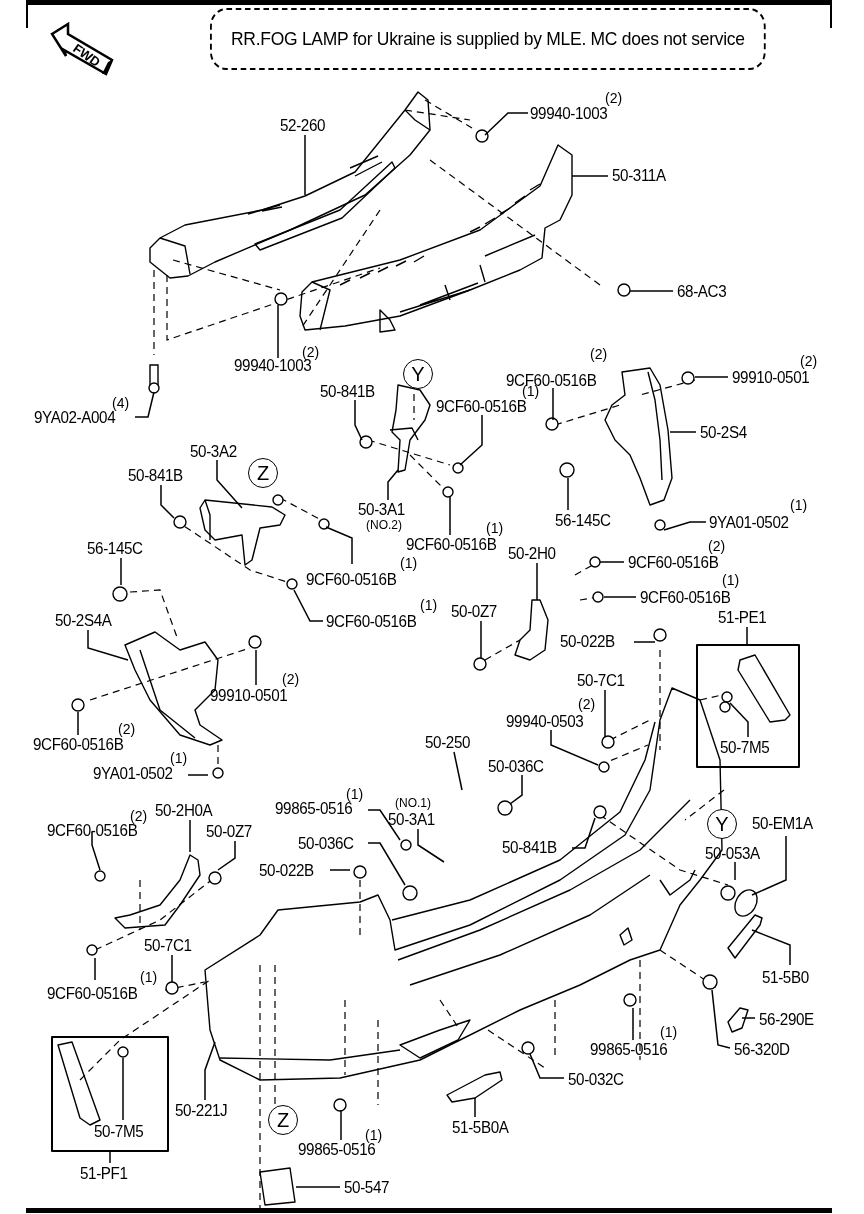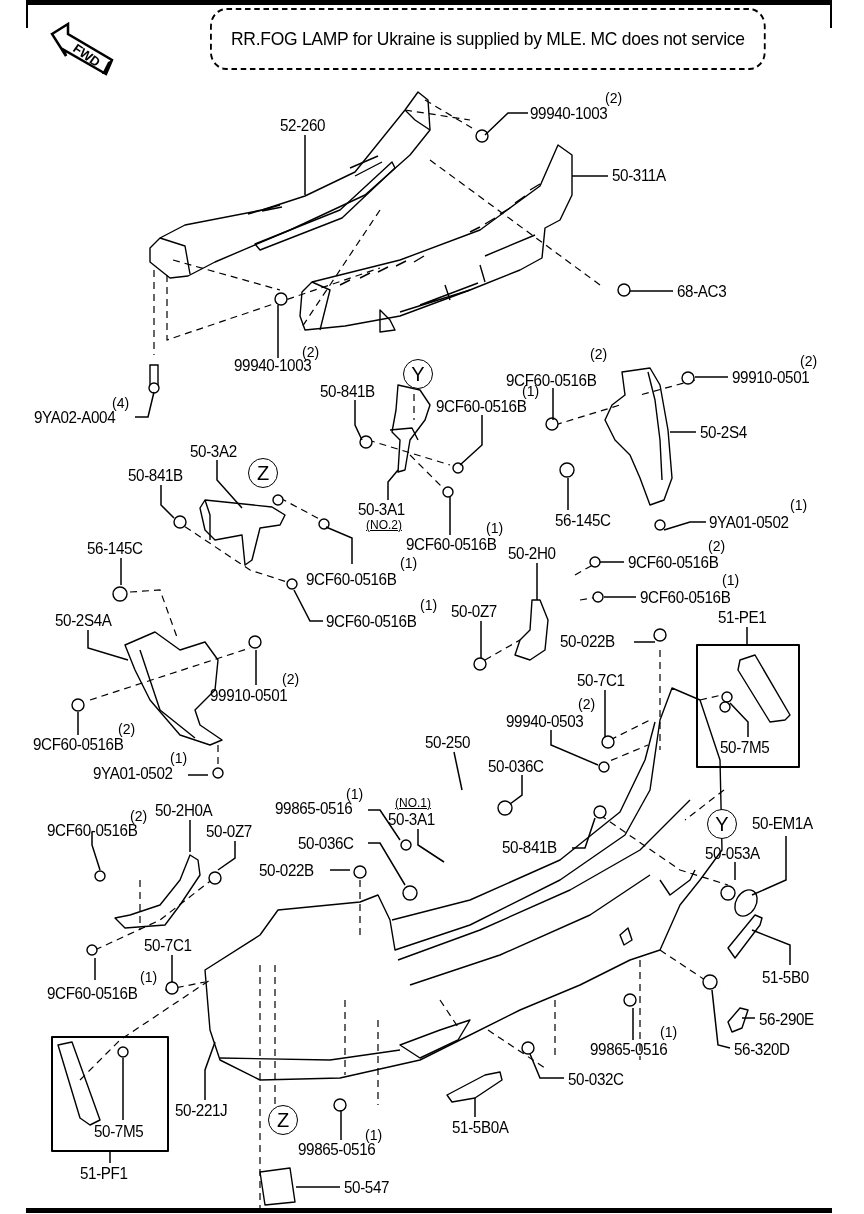--- a/index.html
+++ b/index.html
@@ -13,21 +13,21 @@
   .notice { position: absolute; left: 210px; top: 8px; width: 604px; height: 62px;
             border: 2px dashed #000; border-radius: 18px; box-sizing: border-box;
             display: flex; align-items: center; justify-content: center;
             font-size: 19px; letter-spacing: -0.3px; transform: scaleX(0.92); transform-origin: left center; }
   .notice span { white-space: nowrap; }
   .fwd { position: absolute; left: 48px; top: 22px; width: 66px; height: 54px; }
   .lbl { position: absolute; font-family: "Liberation Sans", sans-serif; font-size: 16px;
          line-height: 16px; white-space: nowrap; letter-spacing: -0.4px; transform: scaleX(0.95);
          transform-origin: left top; }
   .qty { position: absolute; font-size: 14px; line-height: 14px; white-space: nowrap; }
-  .sub { position: absolute; font-size: 12px; line-height: 12px; white-space: nowrap; text-decoration: underline; }
+  .sub { position: absolute; font-size: 12px; line-height: 12px; white-space: nowrap; }
   .circle-ref { position: absolute; width: 30px; height: 30px; border: 1.5px solid #000; border-radius: 50%;
                 box-sizing: border-box; display: flex; align-items: center; justify-content: center;
                 font-size: 20px; background: #fff; }
 </style>
 </head>
 <body>
 
 <div class="frame-top"></div>
 <div class="frame-left"></div>
 <div class="frame-right"></div>

